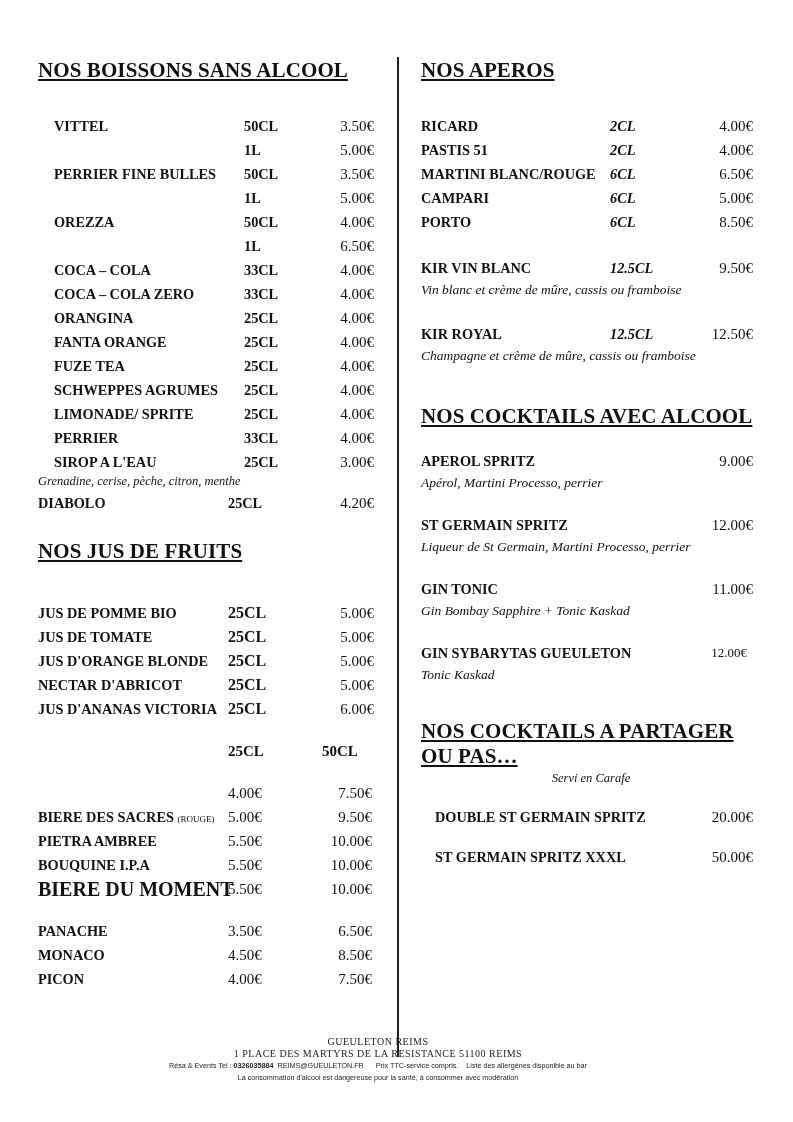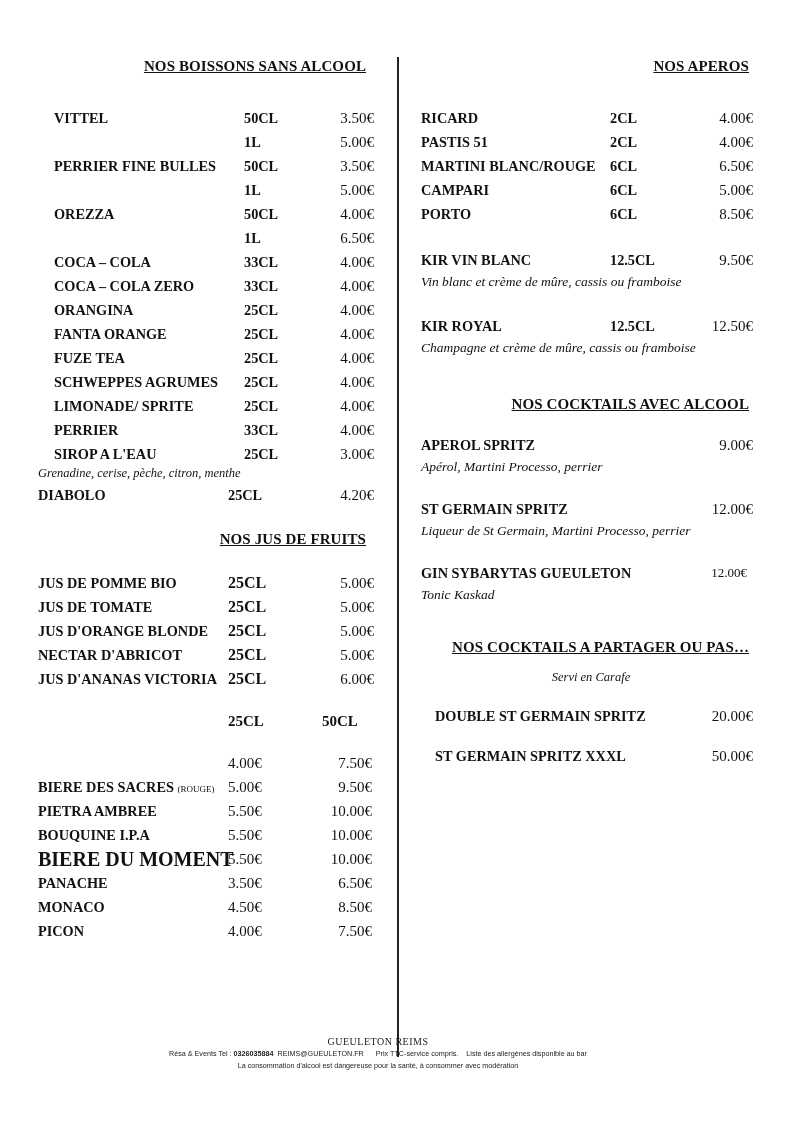--- a/index.html
+++ b/index.html
@@ -1,29 +1,29 @@
 <!DOCTYPE html>
 <html><head>
 <meta charset="utf-8">
 <style>
   html, body { margin:0; padding:0; background:#fff; }
   body { width:793px; height:1122px; position:relative; overflow:hidden; color:#111; font-family:"DejaVu Serif", serif; }
   .col { position:absolute; top:55px; }
   #left { left:38px; width:340px; }
   #right { left:421px; width:340px; }
   .divider { position:absolute; left:397px; top:57px; width:2px; height:1000px; background:#222; }
-  h2 { font-family:"Liberation Serif", serif; font-weight:bold; font-size:15px; text-decoration:underline; text-align:right; margin:12px; letter-spacing:0.1px; }
+  h2 { font-family:"Liberation Serif", serif; font-weight:bold; font-size:21px; text-decoration:underline; text-align:left; margin:0; letter-spacing:0.1px; }
   .row { position:relative; height:24px; font-size:14px; line-height:24px; }
   .name { position:absolute; left:0; font-family:"Liberation Serif", serif; font-weight:bold; white-space:nowrap; font-size:14.3px; }
   .size { position:absolute; font-family:"Liberation Serif", serif; font-weight:bold; font-size:14.3px; }
   .price { position:absolute; right:0; font-family:"Liberation Serif", serif; font-size:15px; }
   .desc { font-family:"Liberation Serif", serif; font-style:italic; font-size:13.5px; line-height:20px; }
   .small { font-size:9px; font-weight:normal; }
   #left .size { left:190px; }
-  #right .size { left:189px; }
+  #right .size { left:189px;font-style:italic; }
   #left .price { right:4px; }
   #right .price { right:8px; }
   .p25 { position:absolute; left:190px; font-family:"Liberation Serif", serif; font-size:15px; }
   .p50 { position:absolute; right:6px; font-family:"Liberation Serif", serif; font-size:15px; }
   .footer { position:absolute; left:0; width:756px; top:1036px; text-align:center; }
   .f1 { font-family:"Liberation Serif", serif; font-size:10px; letter-spacing:0.5px; line-height:12px; color:#222; }
   .f2 { font-family:"Liberation Sans", sans-serif; font-size:7.2px; line-height:12px; color:#222; }
   .f2 b { font-weight:bold; }
 </style>
 </head>
@@ -111,21 +111,21 @@
       </div>
     </div>
   <div class="desc" style="font-size:12.5px;line-height:20px;margin-top:-3px;">Grenadine, cerise, pèche, citron, menthe</div>
   <div class="row">
     <span class="name">DIABOLO</span>
     <span class="size">25CL</span>
     <span class="price">4.20€</span>
   </div>
 
   <h2 style="margin-top:24px;">NOS JUS DE FRUITS</h2>
-  <div id="jus-list" style="margin-top:23px;">
+  <div id="jus-list" style="margin-top:37px;">
       <div class="row">
         <span class="name">JUS DE POMME BIO</span>
         <span class="size" style="font-size: 16px;">25CL</span>
         <span class="price">5.00€</span>
       </div>
       <div class="row">
         <span class="name">JUS DE TOMATE</span>
         <span class="size" style="font-size: 16px;">25CL</span>
         <span class="price">5.00€</span>
       </div>
@@ -169,21 +169,21 @@
         <span class="name"><span>BOUQUINE I.P.A</span></span>
         <span class="p25">5.50€</span>
         <span class="p50">10.00€</span>
       </div>
       <div class="row">
         <span class="name" style="font-size: 20px;"><span>BIERE DU MOMENT</span></span>
         <span class="p25">5.50€</span>
         <span class="p50">10.00€</span>
       </div>
     </div>
-  <div id="bieres-list2" style="">
+  <div id="bieres-list2" style="margin-top:18px;">
       <div class="row">
         <span class="name"><span>PANACHE</span></span>
         <span class="p25">3.50€</span>
         <span class="p50">6.50€</span>
       </div>
       <div class="row">
         <span class="name"><span>MONACO</span></span>
         <span class="p25">4.50€</span>
         <span class="p50">8.50€</span>
       </div>
@@ -250,20 +250,27 @@
       </div>
       <div style="margin-top: 20px;">
         <div class="row">
           <span class="name">ST GERMAIN SPRITZ</span>
           <span class="price">12.00€</span>
         </div>
         <div class="desc">Liqueur de St Germain, Martini Processo, perrier</div>
       </div>
       <div style="margin-top: 20px;">
         <div class="row">
+          <span class="name">GIN TONIC</span>
+          <span class="price">11.00€</span>
+        </div>
+        <div class="desc">Gin Bombay Sapphire + Tonic Kaskad</div>
+      </div>
+      <div style="margin-top: 20px;">
+        <div class="row">
           <span class="name">GIN SYBARYTAS GUEULETON</span>
           <span class="price" style="font-size: 13px; right: 14px;">12.00€</span>
         </div>
         <div class="desc">Tonic Kaskad</div>
       </div>
     </div>
 
   <h2 style="margin-top:34px;text-decoration:underline;">NOS COCKTAILS A PARTAGER OU PAS…</h2>
   <div class="desc" style="text-align:center;font-size:12.5px;line-height:18px;">Servi en Carafe</div>
   <div id="partager-list" style="margin-top:18px;margin-left:14px;">
@@ -273,20 +280,21 @@
       </div>
       <div class="row" style="margin-top: 16px;">
         <span class="name">ST GERMAIN SPRITZ XXXL</span>
         <span class="price">50.00€</span>
       </div>
     </div>
 </div>
 
 <div class="footer">
   <div class="f1">GUEULETON REIMS</div>
+  <div class="f1">1 PLACE DES MARTYRS DE LA RESISTANCE 51100 REIMS</div>
   <div class="f2">
     <span>Résa &amp; Events Tel :</span>
     <b>0326035884</b>&nbsp;
     <span>REIMS@GUEULETON.FR</span>&nbsp;&nbsp;&nbsp;&nbsp;&nbsp;
     <span>Prix TTC-service compris.</span>&nbsp;&nbsp;&nbsp;
     <span>Liste des allergènes disponible au bar</span>
   </div>
   <div class="f2">La consommation d'alcool est dangereuse pour la santé, à consommer avec modération</div>
 </div>
 

